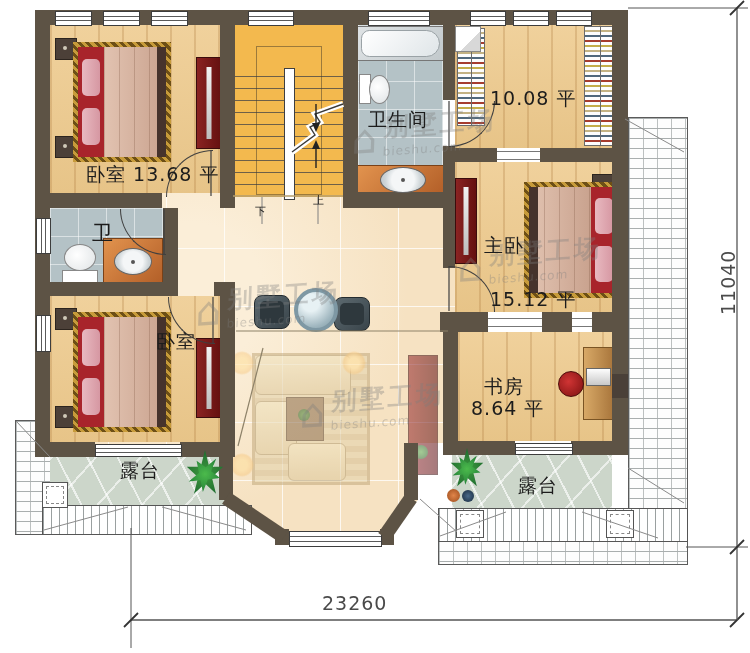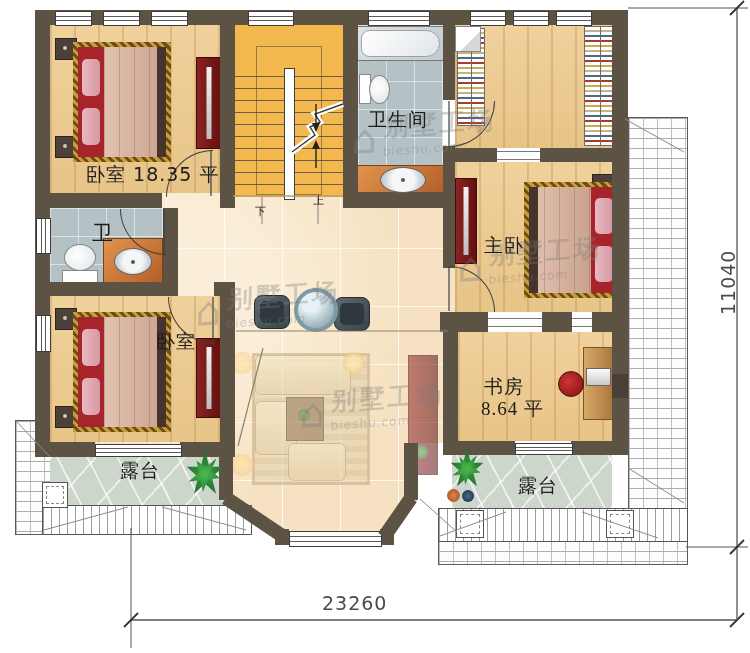--- a/index.html
+++ b/index.html
@@ -355,25 +355,27 @@
     <line x1="131" y1="528" x2="131" y2="648" stroke="#555" stroke-width="1"></line>
     <line x1="124" y1="627" x2="138" y2="613" stroke="#333" stroke-width="1.8"></line>
     <line x1="730" y1="627" x2="744" y2="613" stroke="#333" stroke-width="1.8"></line>
     <line x1="737" y1="8" x2="737" y2="620" stroke="#555" stroke-width="1.3"></line>
     <line x1="628" y1="8" x2="748" y2="8" stroke="#555" stroke-width="1"></line>
     <line x1="686" y1="547" x2="748" y2="547" stroke="#555" stroke-width="1"></line>
     <line x1="730" y1="15" x2="744" y2="1" stroke="#333" stroke-width="1.8"></line>
     <line x1="730" y1="554" x2="744" y2="540" stroke="#333" stroke-width="1.8"></line>
   </svg>
 
-  <div class="label" style="left:86px;top:162px;">卧室 18.35 平</div>
+  <div class="label" style="left:86px;top:162px;">卧室 13.68 平</div>
+  <div class="label" style="left:490px;top:86px;">10.08 平</div>
   <div class="label" style="left:368px;top:107px;">卫生间</div>
   <div class="label" style="left:484px;top:233px;">主卧</div>
+  <div class="label" style="left:490px;top:287px;">15.12 平</div>
   <div class="label" style="left:484px;top:374px;">书房</div>
-  <div class="label" style="left:481px;top:396px;font-family:Liberation Serif, serif;">8.64 平</div>
+  <div class="label" style="left:471px;top:396px;">8.64 平</div>
   <div class="label" style="left:92px;top:219px;font-size:21px;">卫</div>
   <div class="label" style="left:156px;top:329px;">卧室</div>
   <div class="label" style="left:120px;top:458px;">露台</div>
   <div class="label" style="left:518px;top:473px;">露台</div>
   <div class="label small" style="left:255px;top:204px;">下</div>
   <div class="label small" style="left:313px;top:193px;">上</div>
 
   <div class="dimtext" style="left:322px;top:592px;width:60px;text-align:center;">23260</div>
   <div class="dimtext" style="left:717px;top:315px;transform:rotate(-90deg);transform-origin:left top;">11040</div>
 

